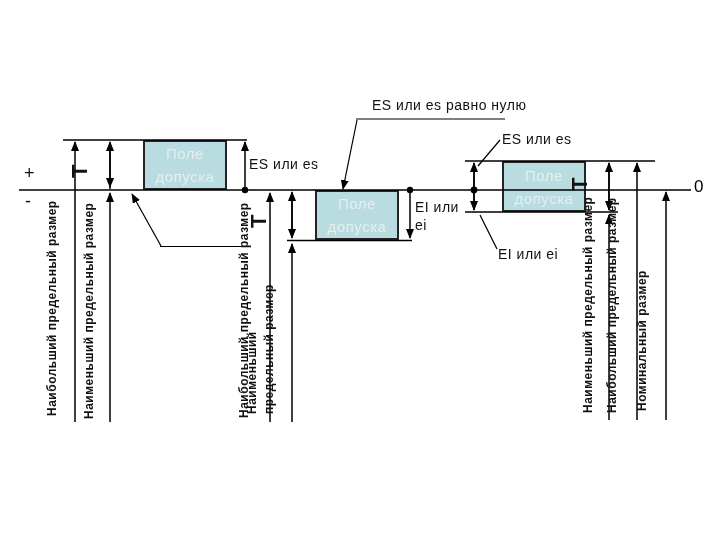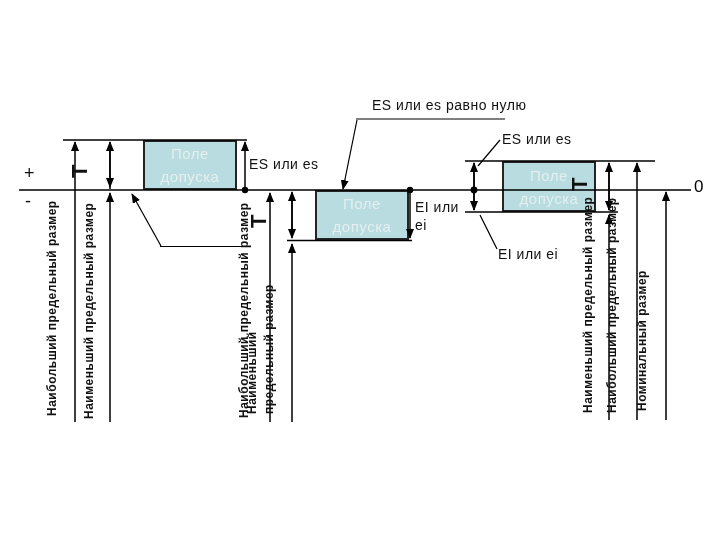--- a/index.html
+++ b/index.html
@@ -14,21 +14,21 @@
     position:absolute;font-size:12px;font-weight:bold;letter-spacing:.5px;
     line-height:14px;white-space:nowrap;color:#111;
     transform-origin:0 100%;transform:rotate(-90deg);
   }
   .vtext.wrap2{white-space:normal;width:165px;line-height:17px;}
   .trot{
     position:absolute;font-size:22px;font-weight:bold;line-height:22px;
     color:#111;transform-origin:0 100%;transform:rotate(-90deg);white-space:nowrap;
   }
   .tolbox{
-    position:absolute;width:94px;box-sizing:border-box;
+    position:absolute;width:84px;box-sizing:border-box;
     background:#b8dcdf;border:2px solid #242424;
     display:flex;align-items:center;justify-content:center;text-align:center;
   }
   .tolbox .lbl{font-size:15px;line-height:23px;color:#e4efef;letter-spacing:.5px;}
   .sign{font-size:18px;line-height:18px;color:#111;}
   svg{position:absolute;left:0;top:0;pointer-events:none;}
 </style>
 </head>
 <body>
 

